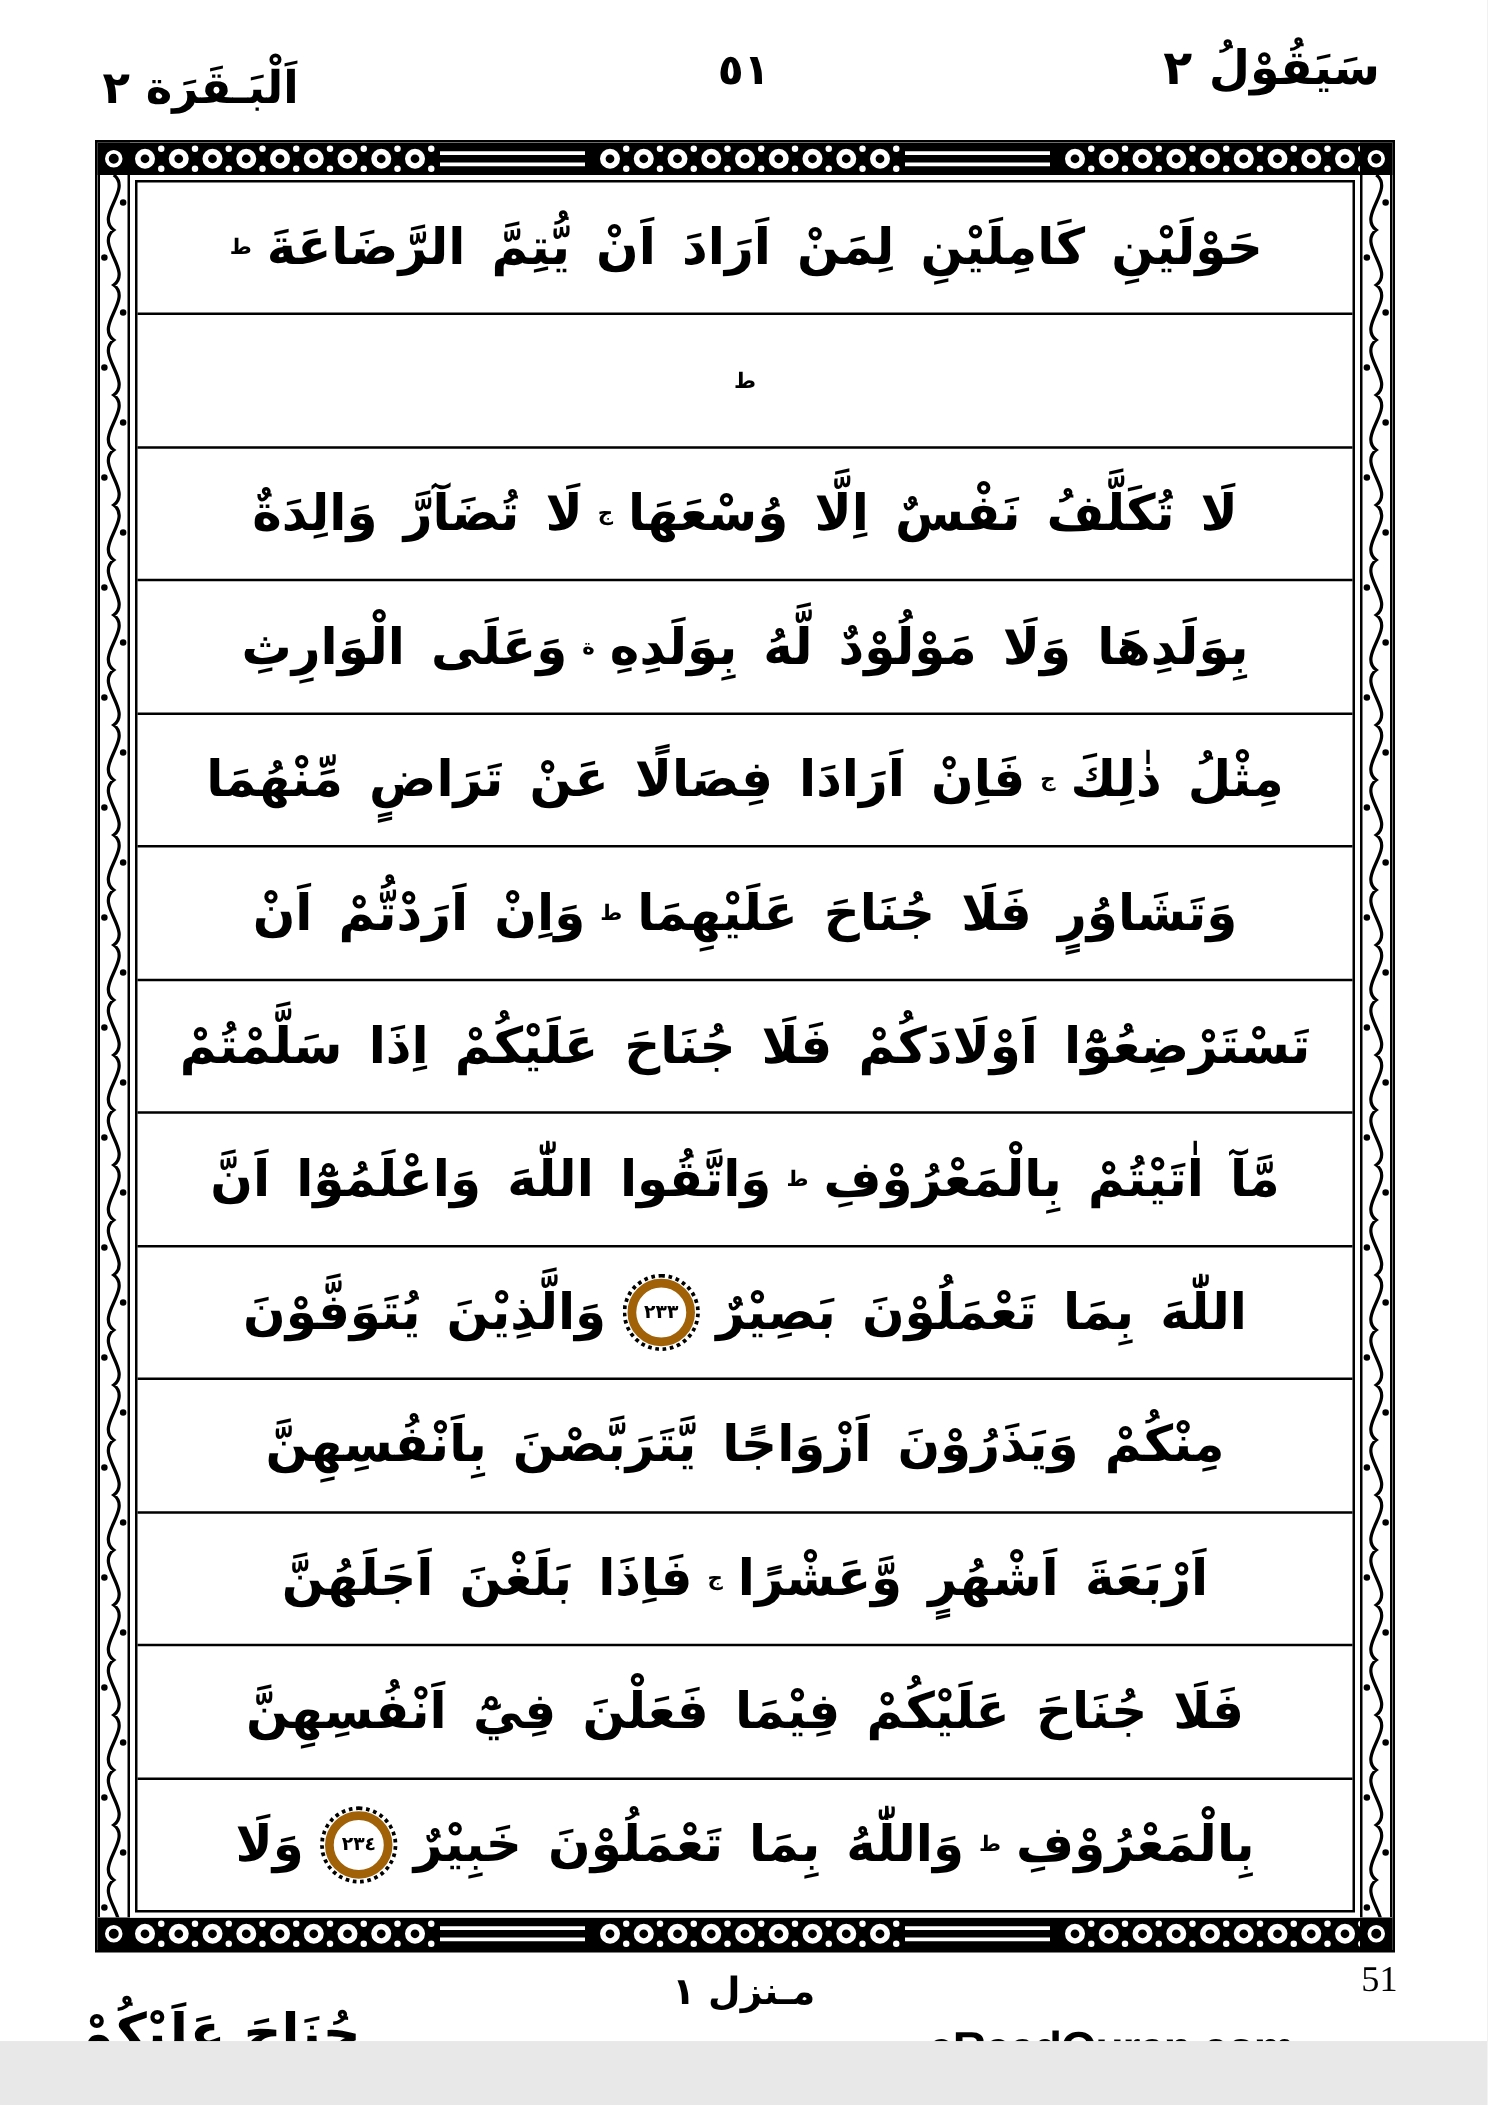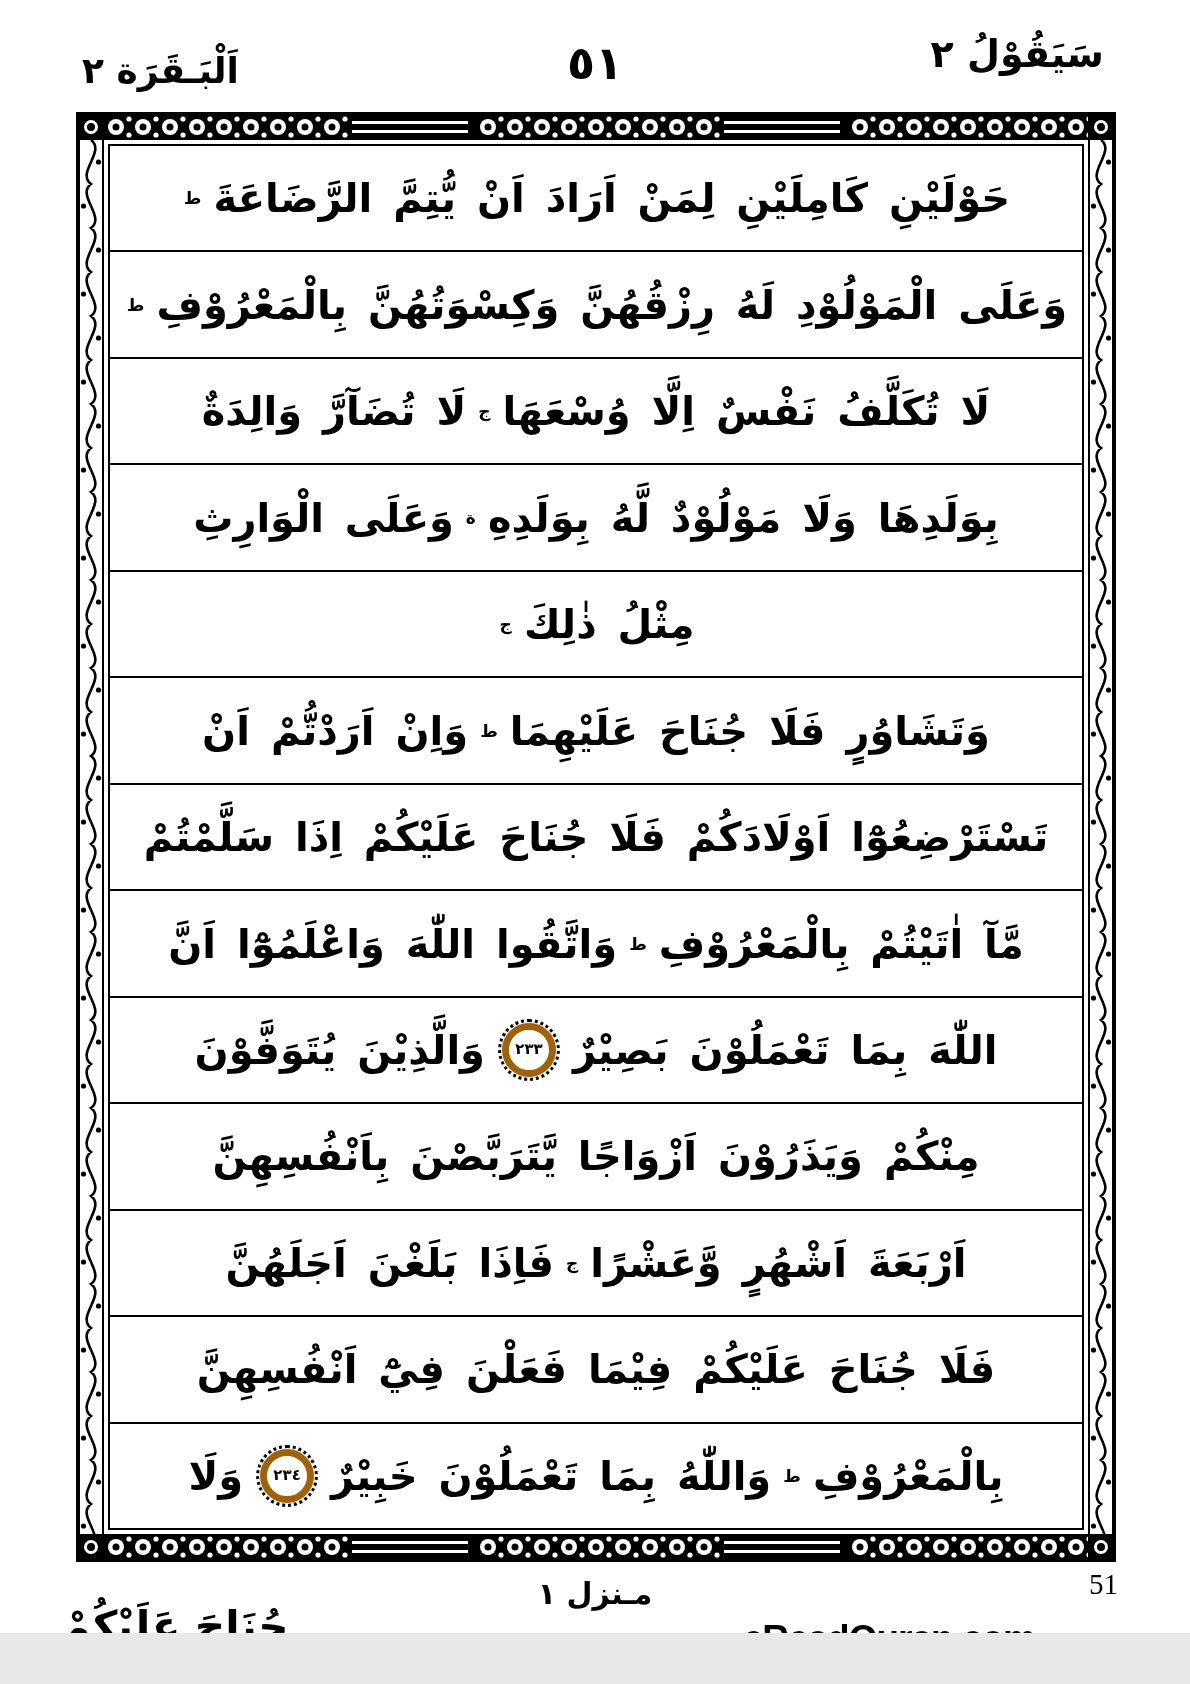--- a/index.html
+++ b/index.html
@@ -1,21 +1,21 @@
 <!DOCTYPE html>
 <html lang="ar"><head>
 <meta charset="utf-8">
 <style>
   html,body{margin:0;padding:0;background:#e8e8e8;}
   .page{position:relative;width:1190px;height:1633px;background:#ffffff;overflow:hidden;
         font-family:"DejaVu Sans",sans-serif;color:#000;}
   
   .hdr{position:absolute;font-weight:bold;white-space:nowrap;}
   .hdr-surah{left:82px;top:50px;font-size:36px;}
-  .hdr-pagenum{left:50%;top:36px;transform:translateX(-50%);font-size:46px;}
+  .hdr-pagenum{left:50%;top:36px;transform:translateX(-50%);font-size:34px;}
   .hdr-juz{right:86px;top:32px;font-size:38px;}
   
   .frame{position:absolute;left:76px;top:112px;width:1040px;height:1450px;
          display:grid;grid-template-columns:26px 1fr 26px;grid-template-rows:26px 1fr 26px;
          border:2px solid #000;box-sizing:border-box;}
   .corner{background:#000;position:relative;}
   .corner::after{content:"";position:absolute;inset:6px;border-radius:50%;
                  border:3px solid #fff;}
   .bandcell,.sidecell{position:relative;overflow:hidden;}
   .bandcell svg,.sidecell svg{display:block;}
@@ -211,36 +211,36 @@
           <circle cx="20.5" cy="1342" r="2.6" fill="#000"></circle>
           <circle cx="5.5" cy="1386" r="2.6" fill="#000"></circle>
         </svg>
       </div>
     <div class="text-block">
         <div class="qline">
           <span class="seg">حَوْلَيْنِ كَامِلَيْنِ لِمَنْ اَرَادَ اَنْ يُّتِمَّ الرَّضَاعَةَ</span>
           <span class="waqf">ط</span>
         </div>
         <div class="qline">
-          <span class="seg">وَعَلَى الْمَوْلُوْدِ لَهُ رِزْقُهُنَّ وَكِسْوَتُهُنَّ بِالْمَعْرُوْفِ</span>
           <span class="waqf">ط</span>
         </div>
         <div class="qline">
           <span class="seg">لَا تُكَلَّفُ نَفْسٌ اِلَّا وُسْعَهَا</span>
           <span class="waqf">ج</span>
           <span class="seg">لَا تُضَآرَّ وَالِدَةٌ</span>
         </div>
         <div class="qline">
           <span class="seg">بِوَلَدِهَا وَلَا مَوْلُوْدٌ لَّهُ بِوَلَدِهِ</span>
           <span class="waqf">ة</span>
           <span class="seg">وَعَلَى الْوَارِثِ</span>
         </div>
         <div class="qline">
           <span class="seg">مِثْلُ ذٰلِكَ</span>
           <span class="waqf">ج</span>
+          <span class="seg">فَاِنْ اَرَادَا فِصَالًا عَنْ تَرَاضٍ مِّنْهُمَا</span>
         </div>
         <div class="qline">
           <span class="seg">وَتَشَاوُرٍ فَلَا جُنَاحَ عَلَيْهِمَا</span>
           <span class="waqf">ط</span>
           <span class="seg">وَاِنْ اَرَدْتُّمْ اَنْ</span>
         </div>
         <div class="qline">
           <span class="seg">تَسْتَرْضِعُوْٓا اَوْلَادَكُمْ فَلَا جُنَاحَ عَلَيْكُمْ اِذَا سَلَّمْتُمْ</span>
         </div>
         <div class="qline">

